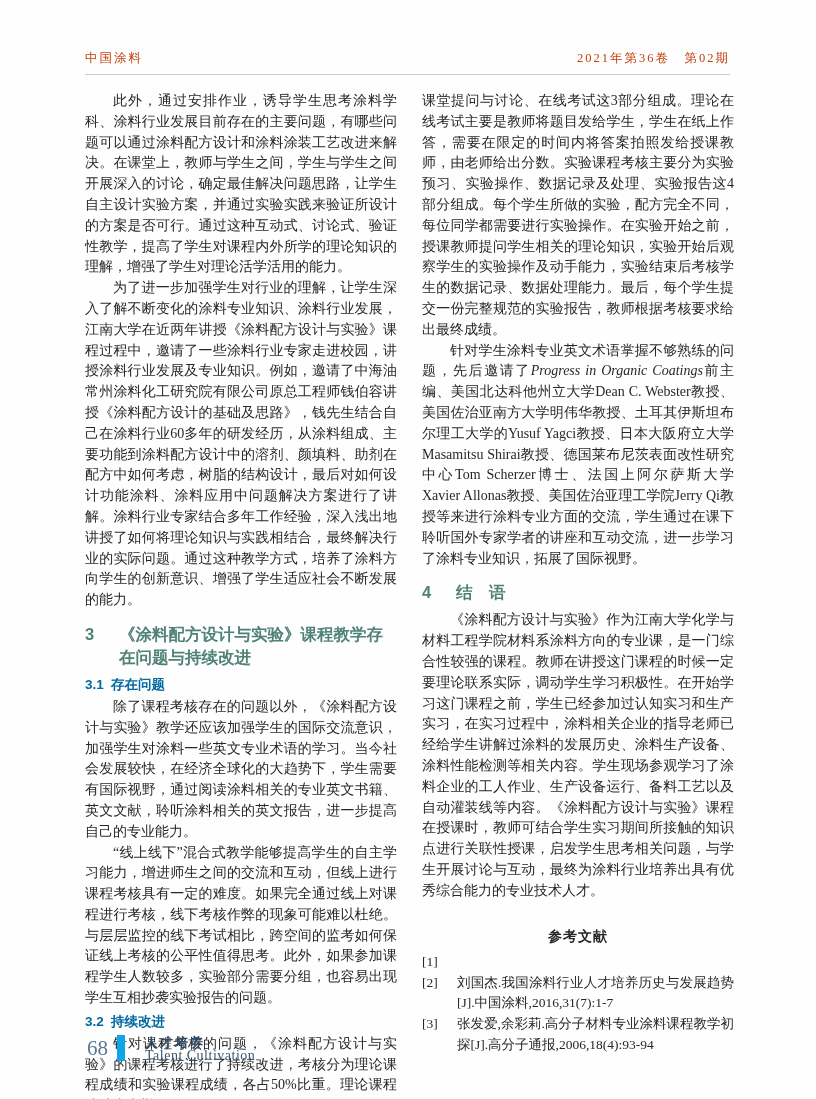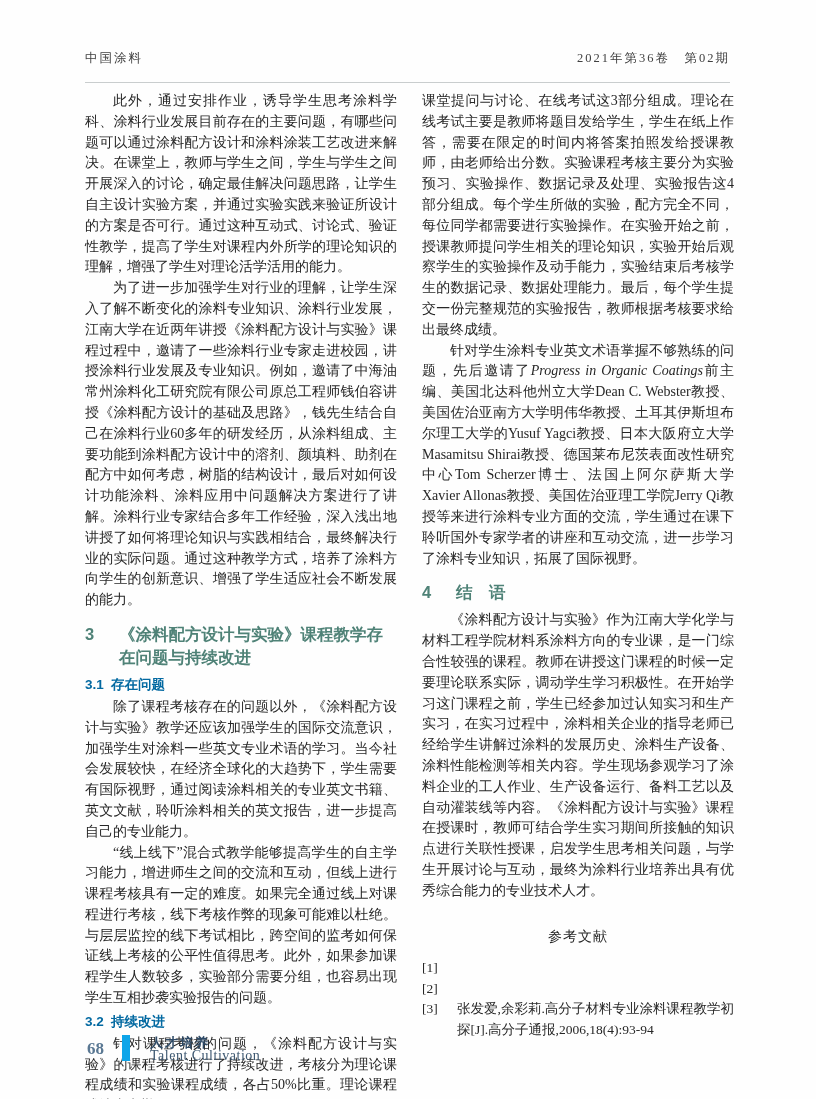--- a/index.html
+++ b/index.html
@@ -14,24 +14,24 @@
     color: #272727;
     overflow: hidden;
   }
   
   .page-header {
     position: absolute;
     top: 50px; left: 85px; right: 86px;
     display: flex;
     justify-content: space-between;
     align-items: flex-end;
-    padding-bottom: 15px;
+    padding-bottom: 7px;
     border-bottom: 1px solid #c9cdce;
     font-size: 12.5px;
-    color: #404040;
+    color: #c2410c;
     letter-spacing: 2px;
   }
   
   .columns {
     position: absolute;
     top: 91px; left: 85px;
     display: flex;
     gap: 25px;
   }
   .col {
@@ -62,46 +62,45 @@
     font-weight: bold;
     font-size: 13.5px;
     line-height: 20px;
     text-align: left;
     margin: 3px 0 2px 0;
   }
   .sub-head .sub-num { width: 26px; flex: 0 0 26px; }
   
   .refs-title {
     text-align: center;
-    font-weight: normal;
+    font-weight: bold;
     font-size: 14px;
-    margin: 26px 0 10px 0;
+    margin: 26px 0 4px 0;
     letter-spacing: 1px;
   }
   .ref {
     display: flex;
     font-size: 13.5px;
     line-height: 20.6px;
     text-align: justify;
   }
   .ref .ref-num { width: 35px; flex: 0 0 35px; }
   .ref .ref-text { flex: 1; }
   
   .page-footer {
     position: absolute;
     left: 87px; top: 1035px;
     display: flex;
     align-items: center;
   }
   .page-number {
-    font-size: 17px;
+    font-size: 21px;
     color: #5a7893;
-    margin-right: 18px;
+    margin-right: 9px;
     line-height: 1;
-    font-weight: bold;
   }
   .footer-tab {
     border-left: 8px solid #0ea5e9;
     padding-left: 20px;
   }
   .footer-cn {
     font-family: "Liberation Sans", "DejaVu Sans", sans-serif;
     font-size: 13px;
     font-weight: bold;
     color: #2e4a66;
@@ -161,20 +160,21 @@
 
       <p class="para">《涂料配方设计与实验》作为江南大学化学与材料工程学院材料系涂料方向的专业课，是一门综合性较强的课程。教师在讲授这门课程的时候一定要理论联系实际，调动学生学习积极性。在开始学习这门课程之前，学生已经参加过认知实习和生产实习，在实习过程中，涂料相关企业的指导老师已经给学生讲解过涂料的发展历史、涂料生产设备、涂料性能检测等相关内容。学生现场参观学习了涂料企业的工人作业、生产设备运行、备料工艺以及自动灌装线等内容。《涂料配方设计与实验》课程在授课时，教师可结合学生实习期间所接触的知识点进行关联性授课，启发学生思考相关问题，与学生开展讨论与互动，最终为涂料行业培养出具有优秀综合能力的专业技术人才。</p>
 
       <div class="refs-title">参考文献</div>
 
       <div class="ref">
         <span class="ref-num">[1]</span>
       </div>
       <div class="ref">
         <span class="ref-num">[2]</span>
+        <span class="ref-text">刘国杰.我国涂料行业人才培养历史与发展趋势[J].中国涂料,2016,31(7):1-7</span>
       </div>
       <div class="ref">
         <span class="ref-num">[3]</span>
         <span class="ref-text">张发爱,余彩莉.高分子材料专业涂料课程教学初探[J].高分子通报,2006,18(4):93-94</span>
       </div>
     </div>
 
   </div>
 
   <div class="page-footer">

